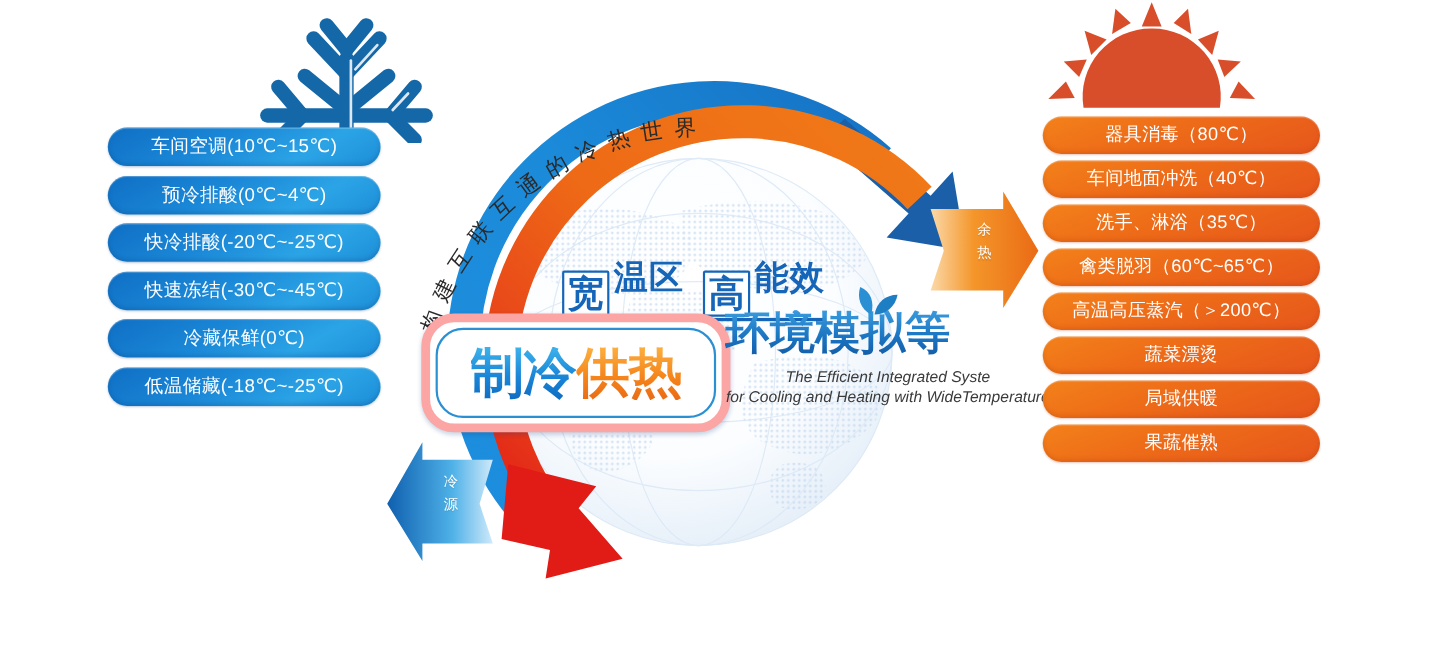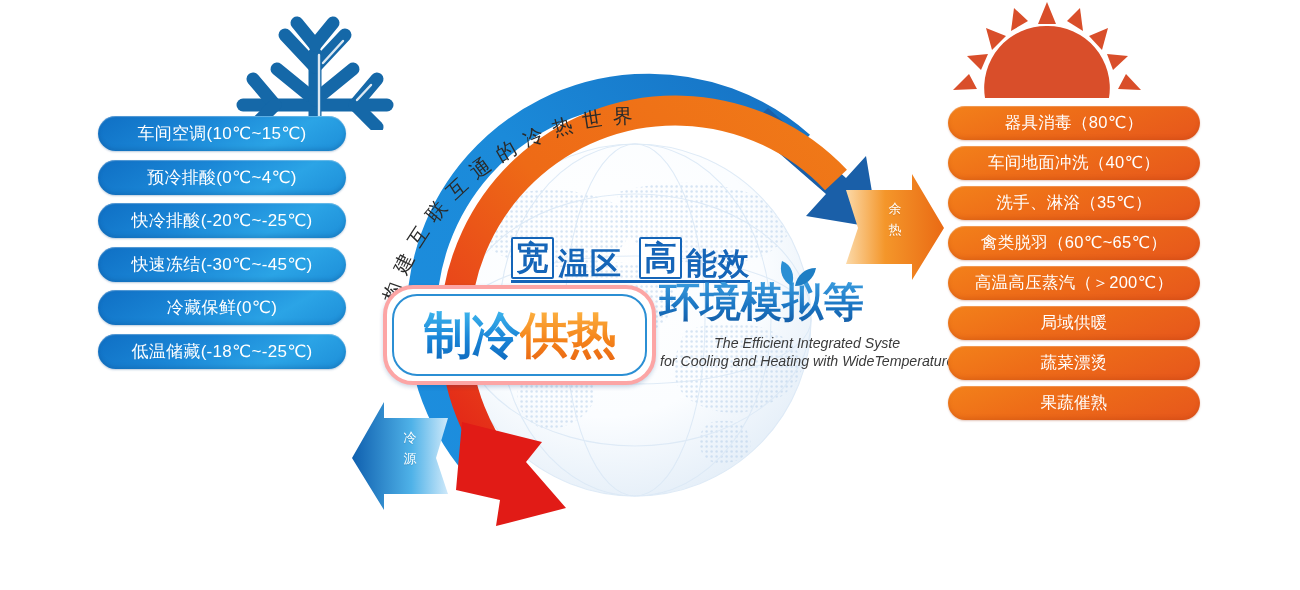--- a/index.html
+++ b/index.html
@@ -94,31 +94,31 @@
     font-weight:bold;
     line-height:1;
     padding:2px 3px 3px 3px;
     border-radius:2px;
   }
   .hl-plain{
     color:#1565b8;
     font-size:31px;
     font-weight:bold;
     line-height:1;
-    padding-bottom:0;
+    padding-bottom:20px;
     letter-spacing:1px;
   }
   .hl-gap{width:9px;}
 
   
   #badge{
     position:absolute;left:0px;top:48px;
     width:265px;height:92px;
     background:#ffffff;
-    border:4px solid #fca5a5;
+    border:8px solid #fca5a5;
     border-radius:30px;
     box-shadow:0 2px 4px rgba(20,70,130,.22);
   }
   #badge-inner{
     position:absolute;left:5px;top:5px;right:5px;bottom:5px;
     border:2px solid #2b8fd4;
     border-radius:25px;
   }
   #badge-text{
     position:absolute;left:0;top:0;width:100%;height:100%;
@@ -351,23 +351,23 @@
     <div class="pill pill-hot">
         <span>洗手、淋浴（35℃）</span>
       </div>
     <div class="pill pill-hot">
         <span>禽类脱羽（60℃~65℃）</span>
       </div>
     <div class="pill pill-hot">
         <span>高温高压蒸汽（＞200℃）</span>
       </div>
     <div class="pill pill-hot">
+        <span>蔬菜漂烫</span>
+      </div>
+    <div class="pill pill-hot">
         <span>局域供暖</span>
       </div>
     <div class="pill pill-hot">
-        <span>蔬菜漂烫</span>
-      </div>
-    <div class="pill pill-hot">
         <span>果蔬催熟</span>
       </div>
   </div>
 
 </div>
 
 </body></html>

